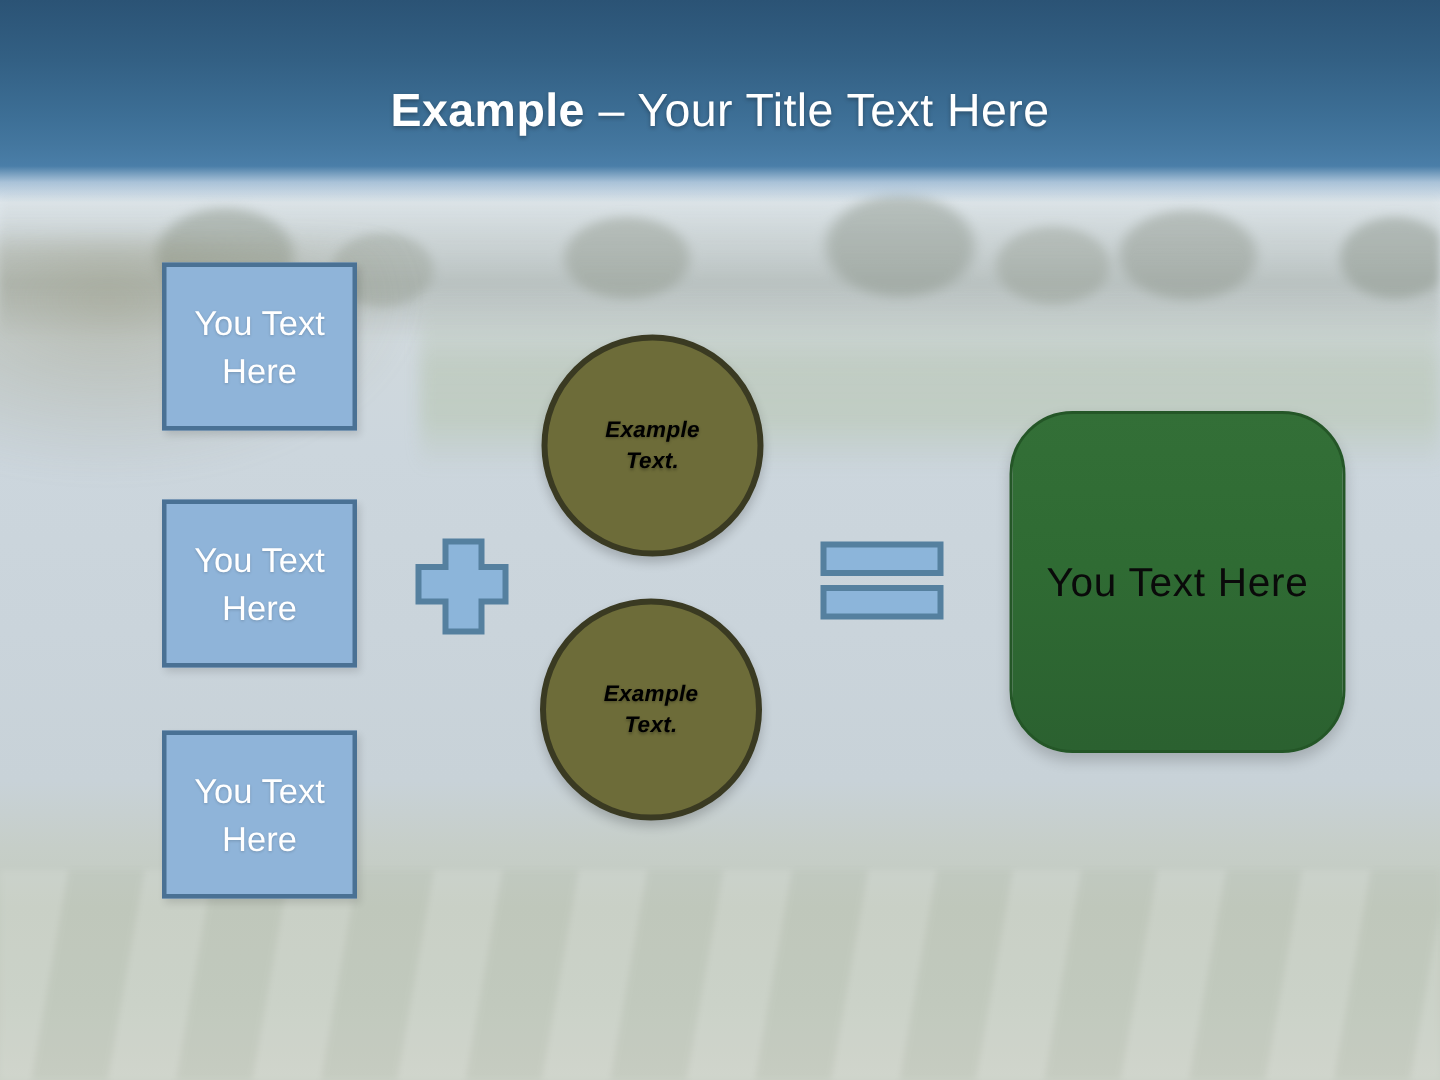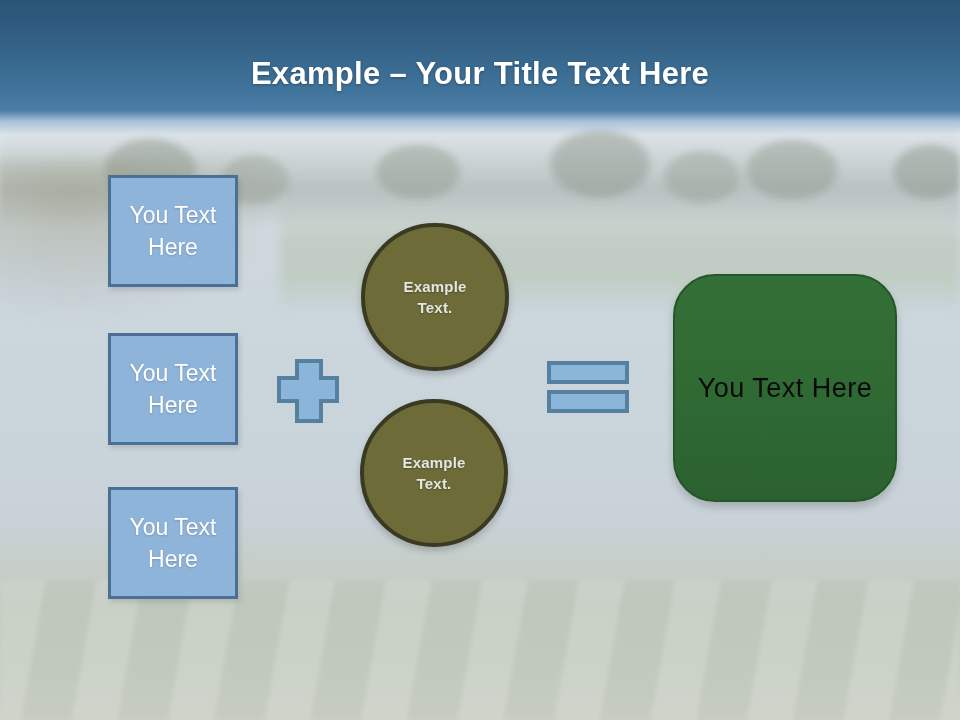--- a/index.html
+++ b/index.html
@@ -53,21 +53,21 @@
       #336084 30%,#3d6f96 58%,#44779f 72%,
       var(--header-blue-light,#4a7ea8) 82%,
       rgba(120,160,195,.55) 90%, rgba(233,238,244,0) 100%);
   }
   .title{
     position:absolute;left:0;right:0;top:56px;text-align:center;
     color:#fff;font-size:31px;letter-spacing:.3px;
     text-shadow:0 1px 3px rgba(0,0,0,.3);
   }
   .title-bold{font-weight:bold;}
-  .title-regular{font-weight:bold;margin-left:9px;}
+  .title-regular{font-weight:normal;margin-left:9px;}
   
   .input-box{
     position:absolute;left:108px;width:130px;height:112px;
     background:var(--box-fill,#8fb4d9);
     border:3px solid var(--box-border,#4a7194);
     box-sizing:border-box;
     display:flex;align-items:center;justify-content:center;text-align:center;
     box-shadow:2px 3px 5px rgba(0,0,0,.12);
   }
   .box1{top:175px;} .box2{top:333px;} .box3{top:487px;}
@@ -83,22 +83,22 @@
     position:absolute;width:148px;height:148px;border-radius:50%;
     background:var(--circle-fill,#6d6c39);
     border:4px solid var(--circle-border,#3a3a22);
     box-sizing:border-box;
     display:flex;align-items:center;justify-content:center;text-align:center;
     box-shadow:0 4px 7px rgba(0,0,0,.2);
   }
   .circle1{left:361px;top:223px;}
   .circle2{left:360px;top:399px;}
   .circle span{
-    display:block;width:92px;color:#e5e5e5;font-size:15px;line-height:21px;
-    font-weight:bold;letter-spacing:.2px;
+    display:block;width:92px;color:#000000;font-size:15px;line-height:21px;
+    font-weight:bold;font-style:italic;letter-spacing:.2px;
     text-shadow:0 1px 2px rgba(0,0,0,.3);
   }
   
   .result{
     position:absolute;left:673px;top:274px;width:224px;height:228px;
     background:linear-gradient(180deg,#336f37 0%,var(--result-fill,#2f6b33) 45%,#2b6130 100%);
     border:2px solid var(--result-border,#245627);
     border-radius:42px;box-sizing:border-box;
     display:flex;align-items:center;justify-content:center;text-align:center;
     box-shadow:0 5px 9px rgba(0,0,0,.18);

